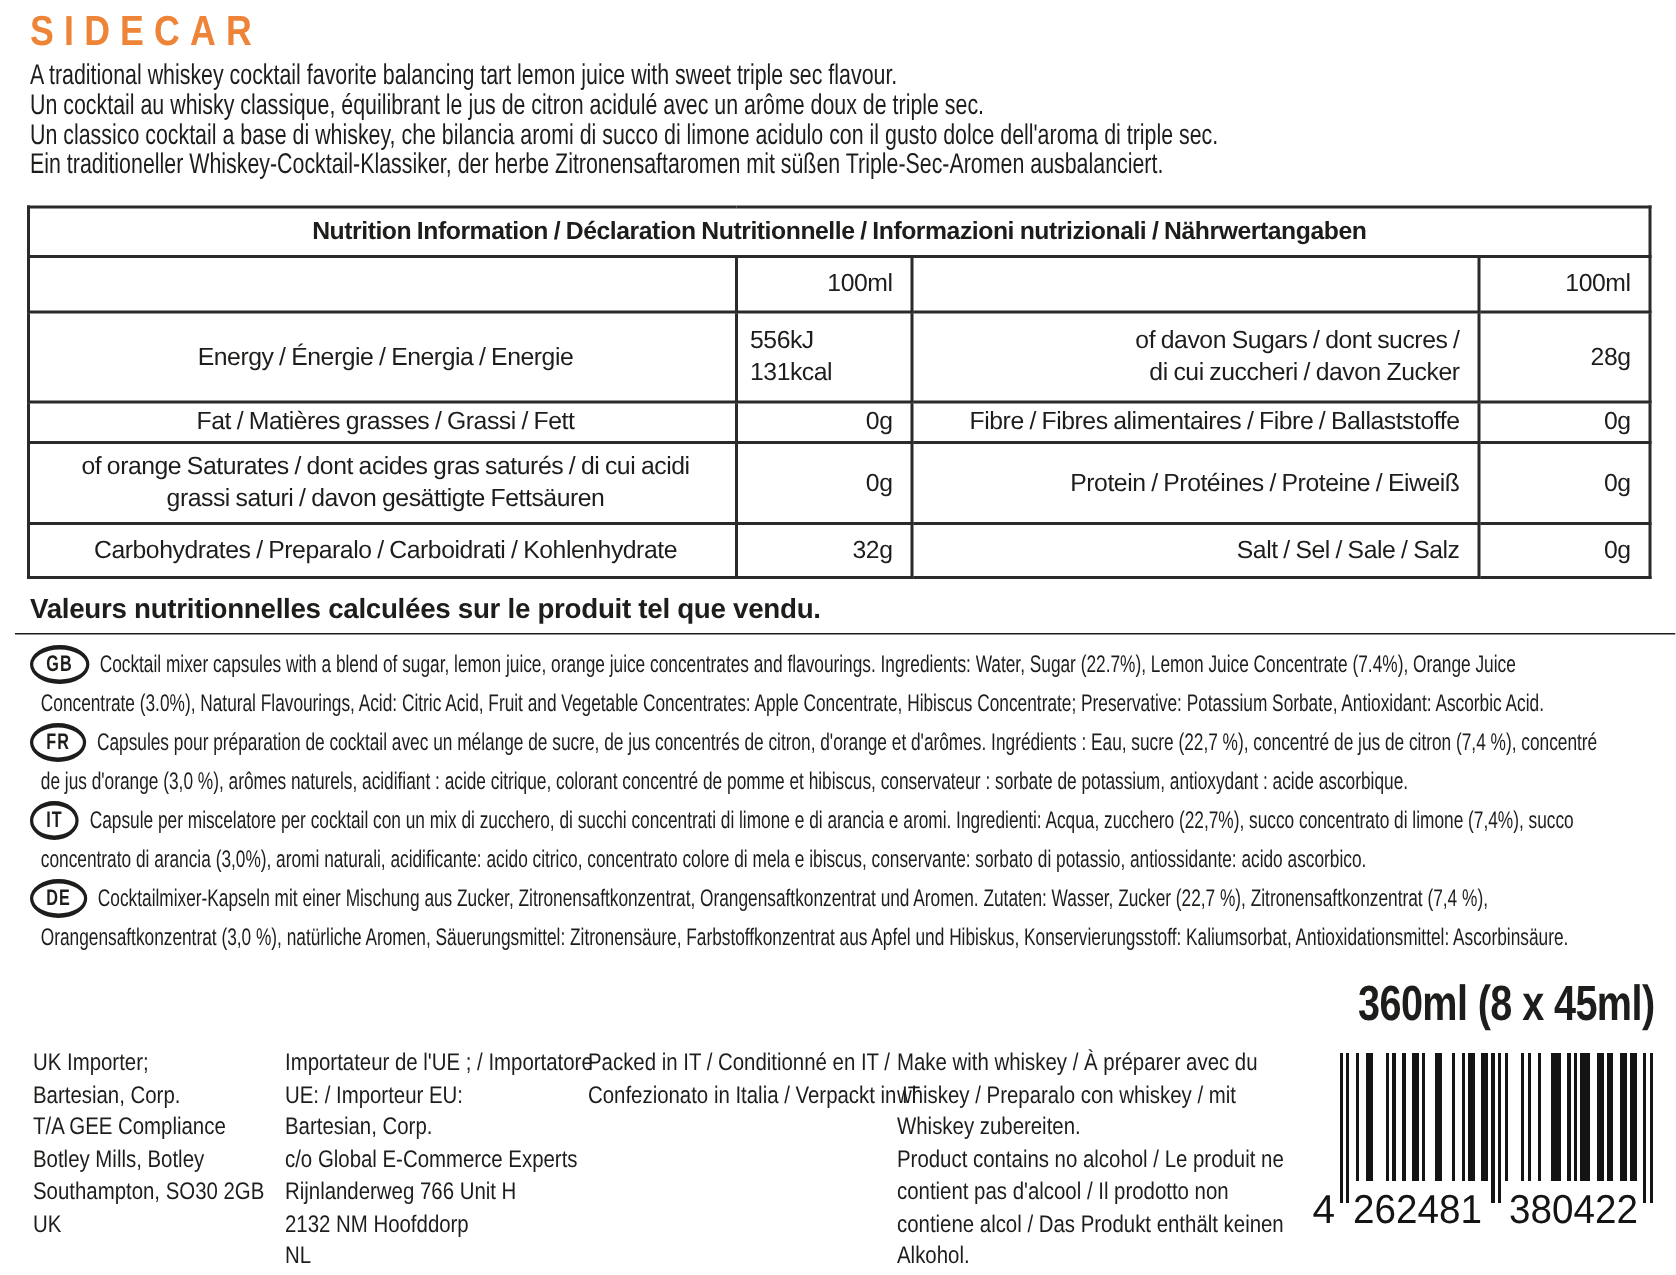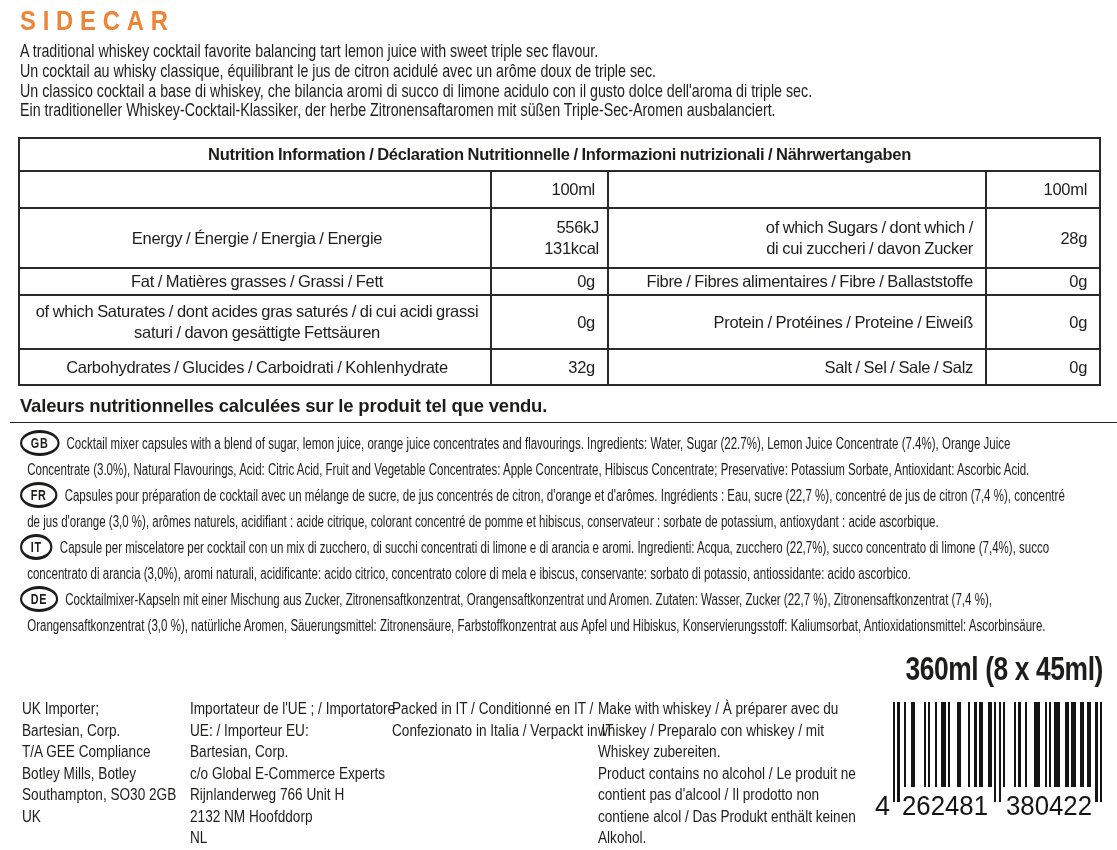--- a/index.html
+++ b/index.html
@@ -24,21 +24,21 @@
   }
   table.nutri td{
     border:2px solid #2a2a2a;
     font-size:16.5px;letter-spacing:-0.3px;word-spacing:-0.5px;
     vertical-align:middle;line-height:21px;
   }
   td.thead{font-weight:bold;text-align:center;font-size:17px;letter-spacing:-0.2px;}
   td.lab{text-align:center;padding:2px 8px 2px 12px;white-space:pre-line;}
   td.lab.right{text-align:right;padding:2px 12px 2px 8px;}
   td.val{text-align:right;padding:2px 12px 2px 0;white-space:pre-line;}
-  td.val.center{text-align:right;padding:6px 8px;}
+  td.val.center{text-align:left;padding:6px 8px;}
   .footnote{margin:9px 0 0 20px;font-size:18.5px;letter-spacing:-0.2px;font-weight:bold;}
   .rule{border:0;border-top:1.5px solid #1d1d1b;margin:5px 0 7px 10px;}
   .ingredients{margin:1px 0 0 20px;}
   .ing{
     width:1600px;padding-left:10px;
     font-size:16px;line-height:25.5px;white-space:pre-line;
     transform:scaleX(0.72);transform-origin:0 0;
   }
   .badge{
     display:inline-block;border:3px solid #1d1d1b;border-radius:50%;
@@ -89,38 +89,38 @@
     <tr style="height:37px">
       <td class="lab"></td>
       <td class="val">100ml</td>
       <td class="lab"></td>
       <td class="val">100ml</td>
     </tr>
     <tr style="height:60px">
       <td class="lab">Energy / Énergie / Energia / Energie</td>
       <td class="val center">556kJ
 131kcal</td>
-      <td class="lab right">of which Sugars / dont which /
+      <td class="lab right">of davon Sugars / dont sucres /
 di cui zuccheri / davon Zucker</td>
       <td class="val">28g</td>
     </tr>
     <tr style="height:24px">
       <td class="lab">Fat / Matières grasses / Grassi / Fett</td>
       <td class="val">0g</td>
       <td class="lab right">Fibre / Fibres alimentaires / Fibre / Ballaststoffe</td>
       <td class="val">0g</td>
     </tr>
     <tr style="height:54px">
-      <td class="lab">of which Saturates / dont acides gras saturés / di cui acidi grassi saturi / davon gesättigte Fettsäuren</td>
+      <td class="lab">of orange Saturates / dont acides gras saturés / di cui acidi grassi saturi / davon gesättigte Fettsäuren</td>
       <td class="val">0g</td>
       <td class="lab right">Protein / Protéines / Proteine / Eiweiß</td>
       <td class="val">0g</td>
     </tr>
     <tr style="height:36px">
-      <td class="lab">Carbohydrates / Glucides / Carboidrati / Kohlenhydrate</td>
+      <td class="lab">Carbohydrates / Preparalo / Carboidrati / Kohlenhydrate</td>
       <td class="val">32g</td>
       <td class="lab right">Salt / Sel / Sale / Salz</td>
       <td class="val">0g</td>
     </tr>
   </tbody>
     </table>
 
   <div class="footnote">Valeurs nutritionnelles calculées sur le produit tel que vendu.</div>
   <div class="rule"></div>
 

